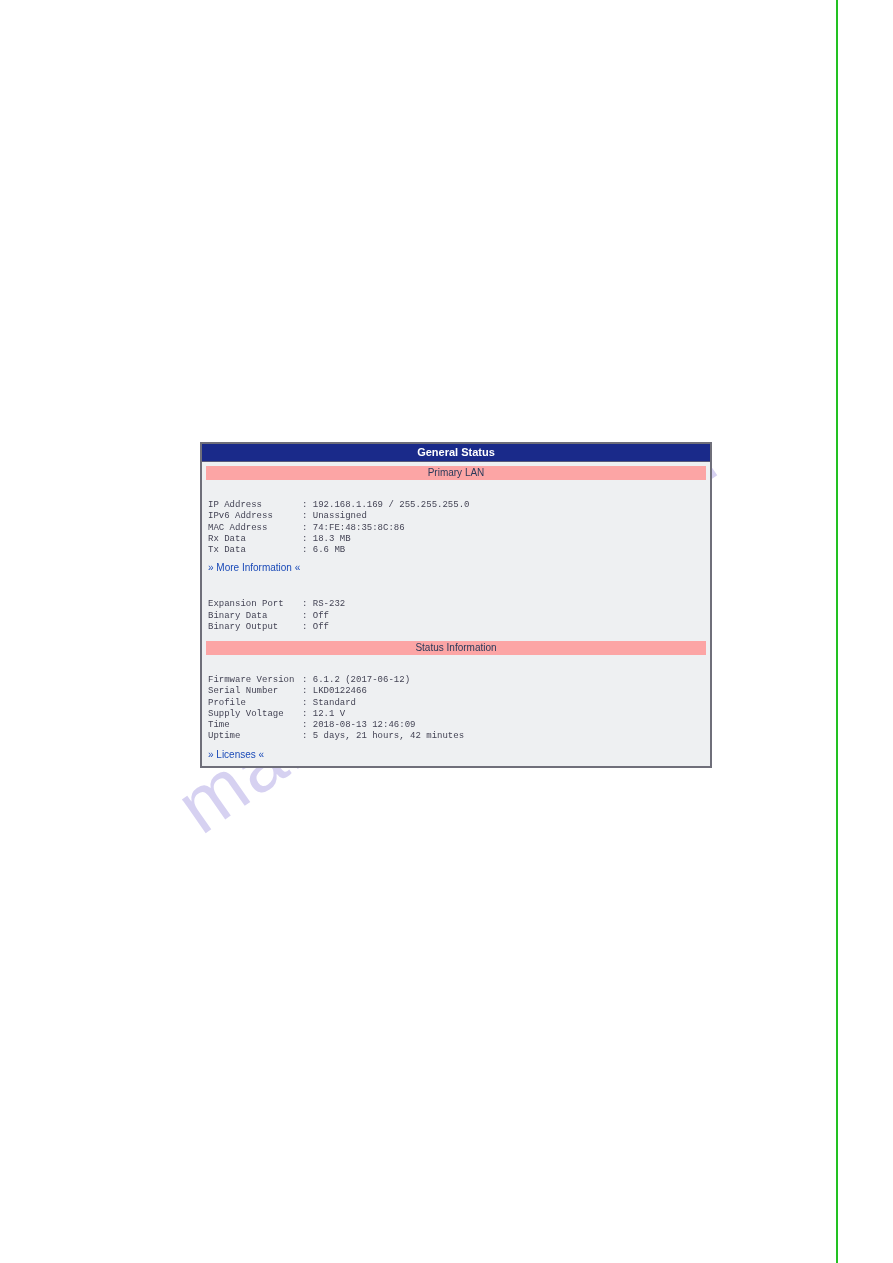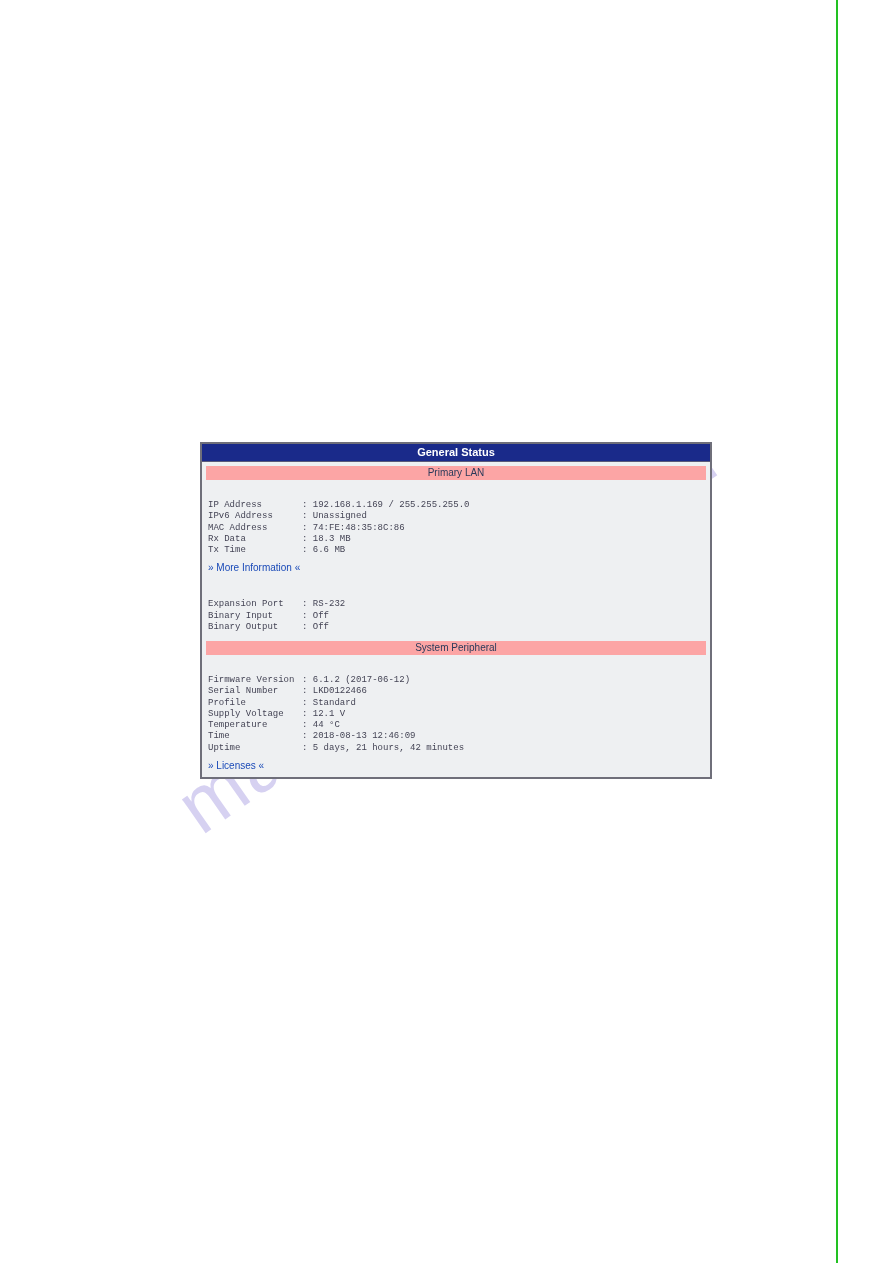--- a/index.html
+++ b/index.html
@@ -89,38 +89,37 @@
 
 <div class="panel">
   <div class="panel-header">General Status</div>
 
   <div class="section-header">Primary LAN</div>
   <div class="section-body">
     <div class="kv-row"><span class="kv-label">IP Address</span><span class="kv-colon">: </span><span>192.168.1.169 / 255.255.255.0</span></div>
     <div class="kv-row"><span class="kv-label">IPv6 Address</span><span class="kv-colon">: </span><span>Unassigned</span></div>
     <div class="kv-row"><span class="kv-label">MAC Address</span><span class="kv-colon">: </span><span>74:FE:48:35:8C:86</span></div>
     <div class="kv-row"><span class="kv-label">Rx Data</span><span class="kv-colon">: </span><span>18.3 MB</span></div>
-    <div class="kv-row"><span class="kv-label">Tx Time</span><span class="kv-colon">: </span><span>6.6 MB</span></div>
+    <div class="kv-row"><span class="kv-label">Tx Data</span><span class="kv-colon">: </span><span>6.6 MB</span></div>
   </div>
   <div class="link-row">
     <a href="#">» More Information «</a>
   </div>
 
   <div class="section-body">
     <div class="kv-row"><span class="kv-label">Expansion Port</span><span class="kv-colon">: </span><span>RS-232</span></div>
-    <div class="kv-row"><span class="kv-label">Binary Input</span><span class="kv-colon">: </span><span>Off</span></div>
+    <div class="kv-row"><span class="kv-label">Binary Data</span><span class="kv-colon">: </span><span>Off</span></div>
     <div class="kv-row"><span class="kv-label">Binary Output</span><span class="kv-colon">: </span><span>Off</span></div>
   </div>
 
-  <div class="section-header">System Peripheral</div>
+  <div class="section-header">Status Information</div>
   <div class="section-body">
     <div class="kv-row"><span class="kv-label">Firmware Version</span><span class="kv-colon">: </span><span>6.1.2 (2017-06-12)</span></div>
     <div class="kv-row"><span class="kv-label">Serial Number</span><span class="kv-colon">: </span><span>LKD0122466</span></div>
     <div class="kv-row"><span class="kv-label">Profile</span><span class="kv-colon">: </span><span>Standard</span></div>
     <div class="kv-row"><span class="kv-label">Supply Voltage</span><span class="kv-colon">: </span><span>12.1 V</span></div>
-    <div class="kv-row"><span class="kv-label">Temperature</span><span class="kv-colon">: </span><span>44 °C</span></div>
     <div class="kv-row"><span class="kv-label">Time</span><span class="kv-colon">: </span><span>2018-08-13 12:46:09</span></div>
     <div class="kv-row"><span class="kv-label">Uptime</span><span class="kv-colon">: </span><span>5 days, 21 hours, 42 minutes</span></div>
   </div>
   <div class="link-row">
     <a href="#">» Licenses «</a>
   </div>
 </div>
 
 </body></html>

